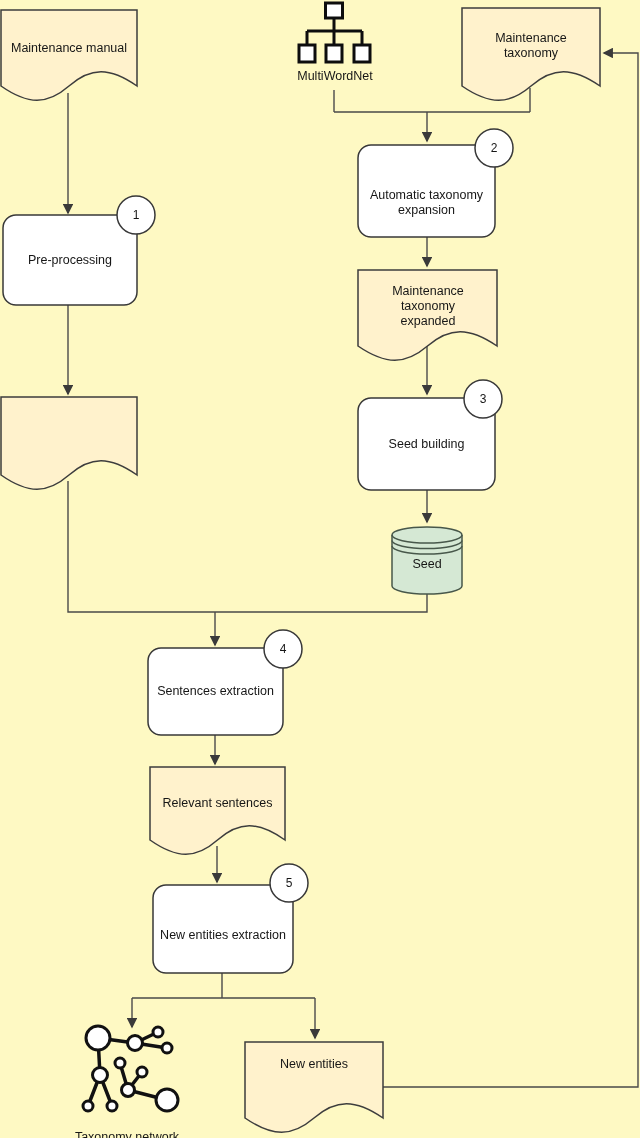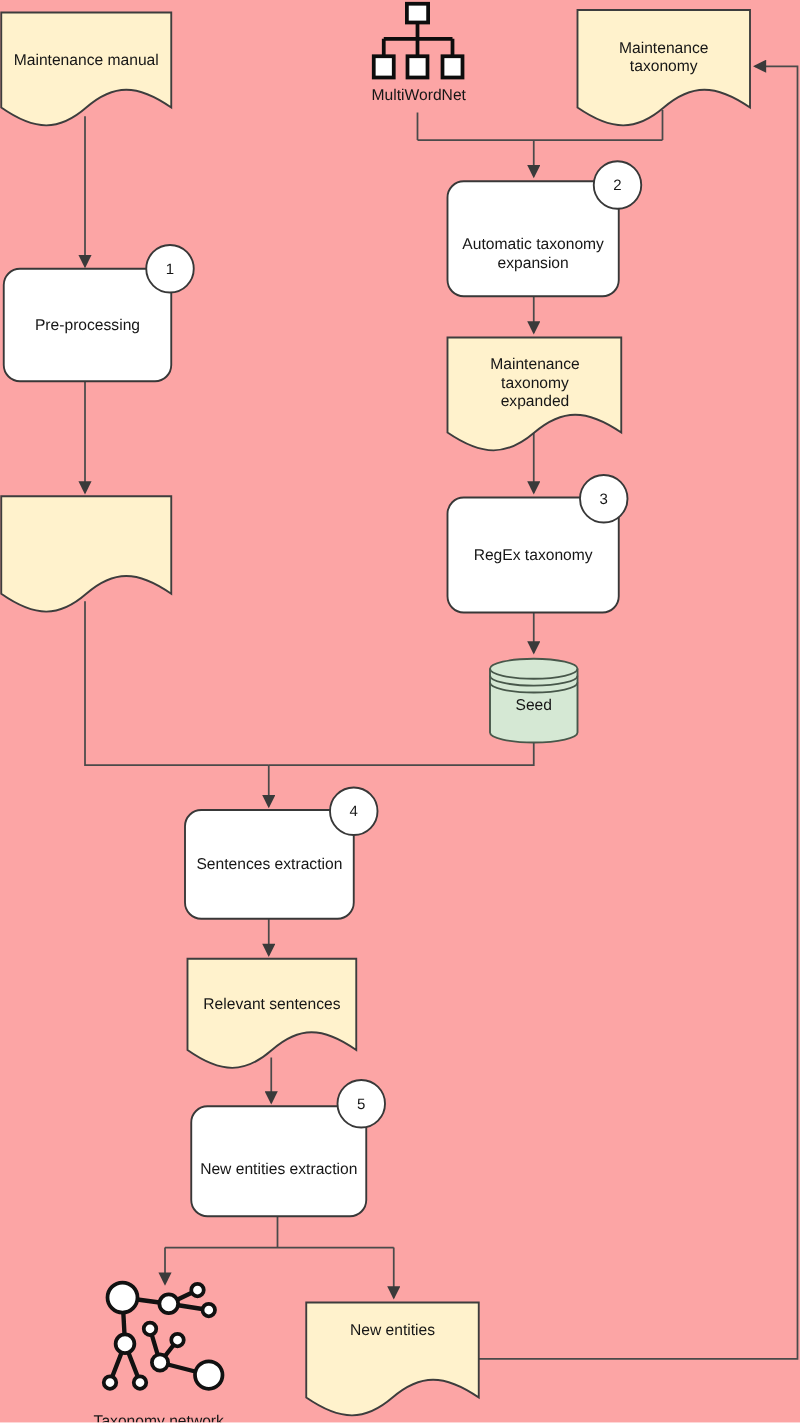--- a/index.html
+++ b/index.html
@@ -1,16 +1,16 @@
 <!DOCTYPE html>
 <html><head>
 <meta charset="utf-8">
 <style>
   html,body{margin:0;padding:0;background:#ffffff;}
-  #canvas{position:relative;width:640px;height:1138px;background:#fca5a5;overflow:hidden;
+  #canvas{position:relative;width:640px;height:1138px;background:#fef9c3;overflow:hidden;
           font-family:"Liberation Sans", sans-serif;}
   #shapes{position:absolute;left:0;top:0;width:640px;height:1138px;}
   .lbl{position:absolute;display:flex;align-items:center;justify-content:center;
        text-align:center;font-size:12.5px;line-height:15px;color:#161616;}
   .badge-lbl{position:absolute;display:flex;align-items:center;justify-content:center;
        text-align:center;font-size:12px;color:#161616;}
 </style>
 </head>
 <body>
 
@@ -122,21 +122,21 @@
   <div class="lbl" style="left:283px;top:68px;width:104px;height:16px;">MultiWordNet</div>
 
   <div class="lbl" style="left:481px;top:10px;width:100px;height:72px;">Maintenance taxonomy</div>
 
   <div class="lbl" style="left:4px;top:215px;width:132px;height:90px;">Pre-processing</div>
 
   <div class="lbl" style="left:361px;top:145px;width:131px;height:116px;">Automatic taxonomy expansion</div>
 
   <div class="lbl" style="left:372px;top:270px;width:112px;height:72px;">Maintenance taxonomy expanded</div>
 
-  <div class="lbl" style="left:361px;top:398px;width:131px;height:92px;">RegEx taxonomy</div>
+  <div class="lbl" style="left:361px;top:398px;width:131px;height:92px;">Seed building</div>
 
   <div class="lbl" style="left:399px;top:541px;width:56px;height:46px;">Seed</div>
 
 
   <div class="lbl" style="left:150px;top:648px;width:131px;height:87px;">Sentences extraction</div>
 
   <div class="lbl" style="left:153px;top:769px;width:129px;height:68px;">Relevant sentences</div>
 
   <div class="lbl" style="left:160px;top:885px;width:126px;height:100px;">New entities extraction</div>
 

